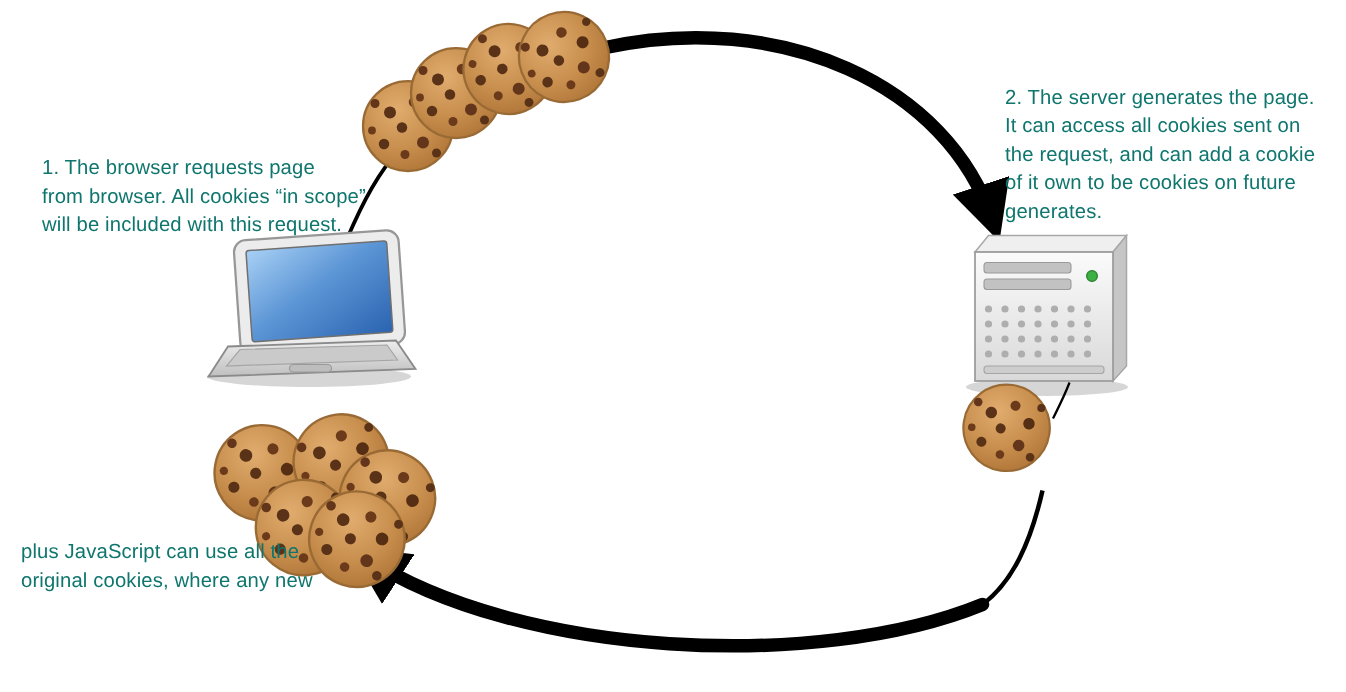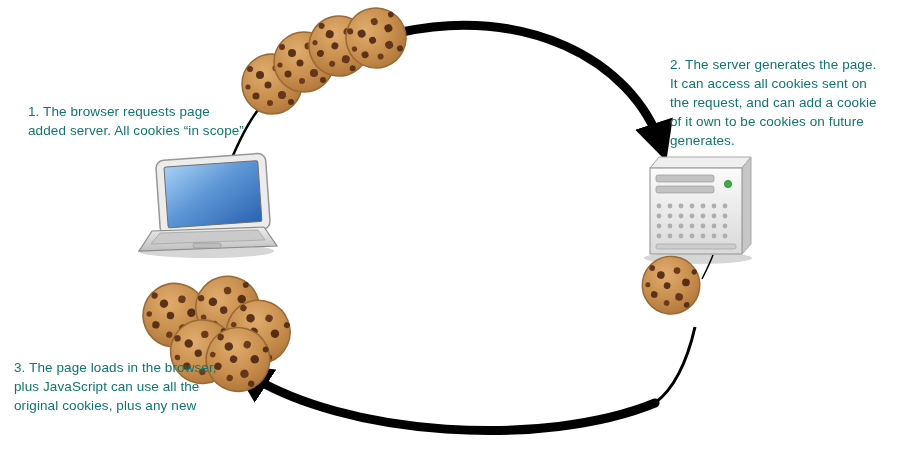--- a/index.html
+++ b/index.html
@@ -153,30 +153,30 @@
       <use href="#cookie-shape" x="231" y="336" transform="rotate(18 231 336) scale(1.06)"></use>
     </g>
 
     <g>
       <use href="#cookie-shape" x="697" y="301" transform="rotate(8 697 301) scale(0.96)"></use>
     </g>
   </svg>
 
   <div class="annotation" id="step1">
     <div class="line">1. The browser requests page</div>
-    <div class="line">added server. All cookies “in scope”</div>
+    <div class="line">from browser. All cookies “in scope”</div>
+    <div class="line">will be included with this request.</div>
   </div>
 
   <div class="annotation" id="step2">
     <div class="line">2. The server generates the page.</div>
     <div class="line">It can access all cookies sent on</div>
     <div class="line">the request, and can add a cookie</div>
     <div class="line">of it own to be cookies on future</div>
     <div class="line">generates.</div>
   </div>
 
   <div class="annotation" id="step3">
-    <div class="line">3. The page loads in the browser,</div>
     <div class="line">plus JavaScript can use all the</div>
-    <div class="line">original cookies, plus any new</div>
+    <div class="line">original cookies, where any new</div>
   </div>
 
 </div>
 
 </body></html>

